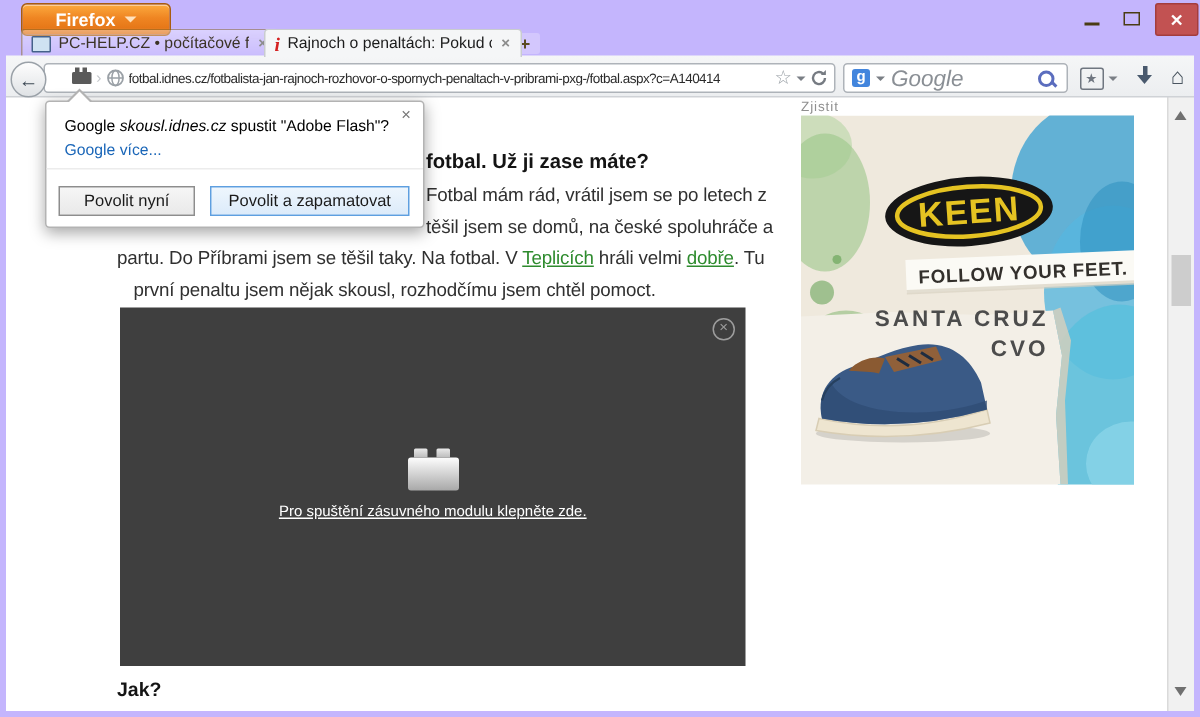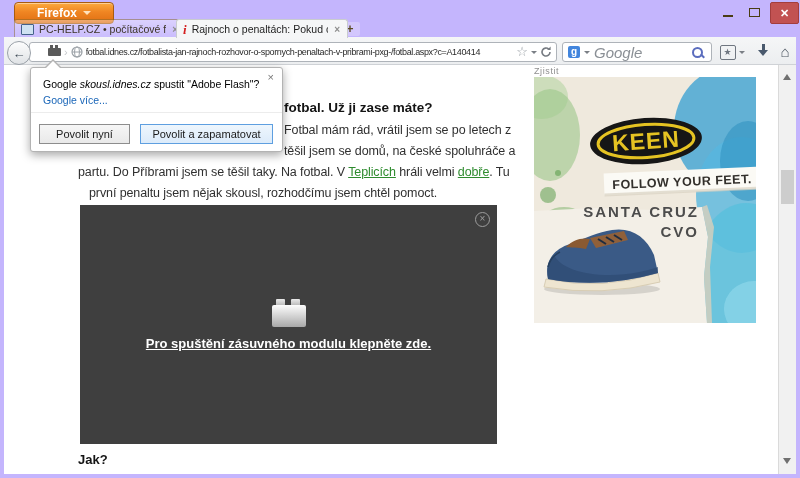--- a/index.html
+++ b/index.html
@@ -74,21 +74,21 @@
   
   .plugin-box{left:76px;top:141px;width:417px;height:239px;background:#3f3f3f;}
   .plug-close{position:absolute;right:7px;top:7px;width:13px;height:13px;border:1px solid #9d9d9d;border-radius:50%;
     color:#9d9d9d;font-size:10px;line-height:12px;text-align:center;}
   .brick-lg{position:absolute;left:50%;top:100px;margin-left:-17px;width:34px;height:22px;border-radius:2px;
     background:linear-gradient(#fdfdfd,#a8a8a8);}
   .brick-lg:before{content:"";position:absolute;top:-6px;left:4px;width:9px;height:6px;border-radius:1px 1px 0 0;
     background:linear-gradient(#e9e9e9,#bdbdbd);}
   .brick-lg:after{content:"";position:absolute;top:-6px;left:19px;width:9px;height:6px;border-radius:1px 1px 0 0;
     background:linear-gradient(#e9e9e9,#bdbdbd);}
-  .plug-link{position:absolute;left:0;right:0;top:131px;text-align:center;color:#fff;font-size:13px;font-weight:bold;
+  .plug-link{position:absolute;left:0;right:0;top:131px;text-align:center;color:#fff;font-size:10px;font-weight:normal;
     text-decoration:underline;}
 
   
   .ad-label{left:530px;top:2px;font-size:9px;color:#8f8f8f;letter-spacing:.6px;}
   .ad{left:530px;top:13px;width:222px;height:246px;}
 
   
   .scrollbar{left:774px;top:0;width:18px;height:410px;background:#f1f1f1;border-left:1px solid #dadada;box-sizing:border-box;}
   .sb-up{position:absolute;left:4px;top:6px;width:0;height:0;border:4.5px solid transparent;border-bottom:6px solid #707070;}
   .sb-down{position:absolute;left:4px;bottom:6px;width:0;height:0;border:4.5px solid transparent;border-top:6px solid #707070;}

